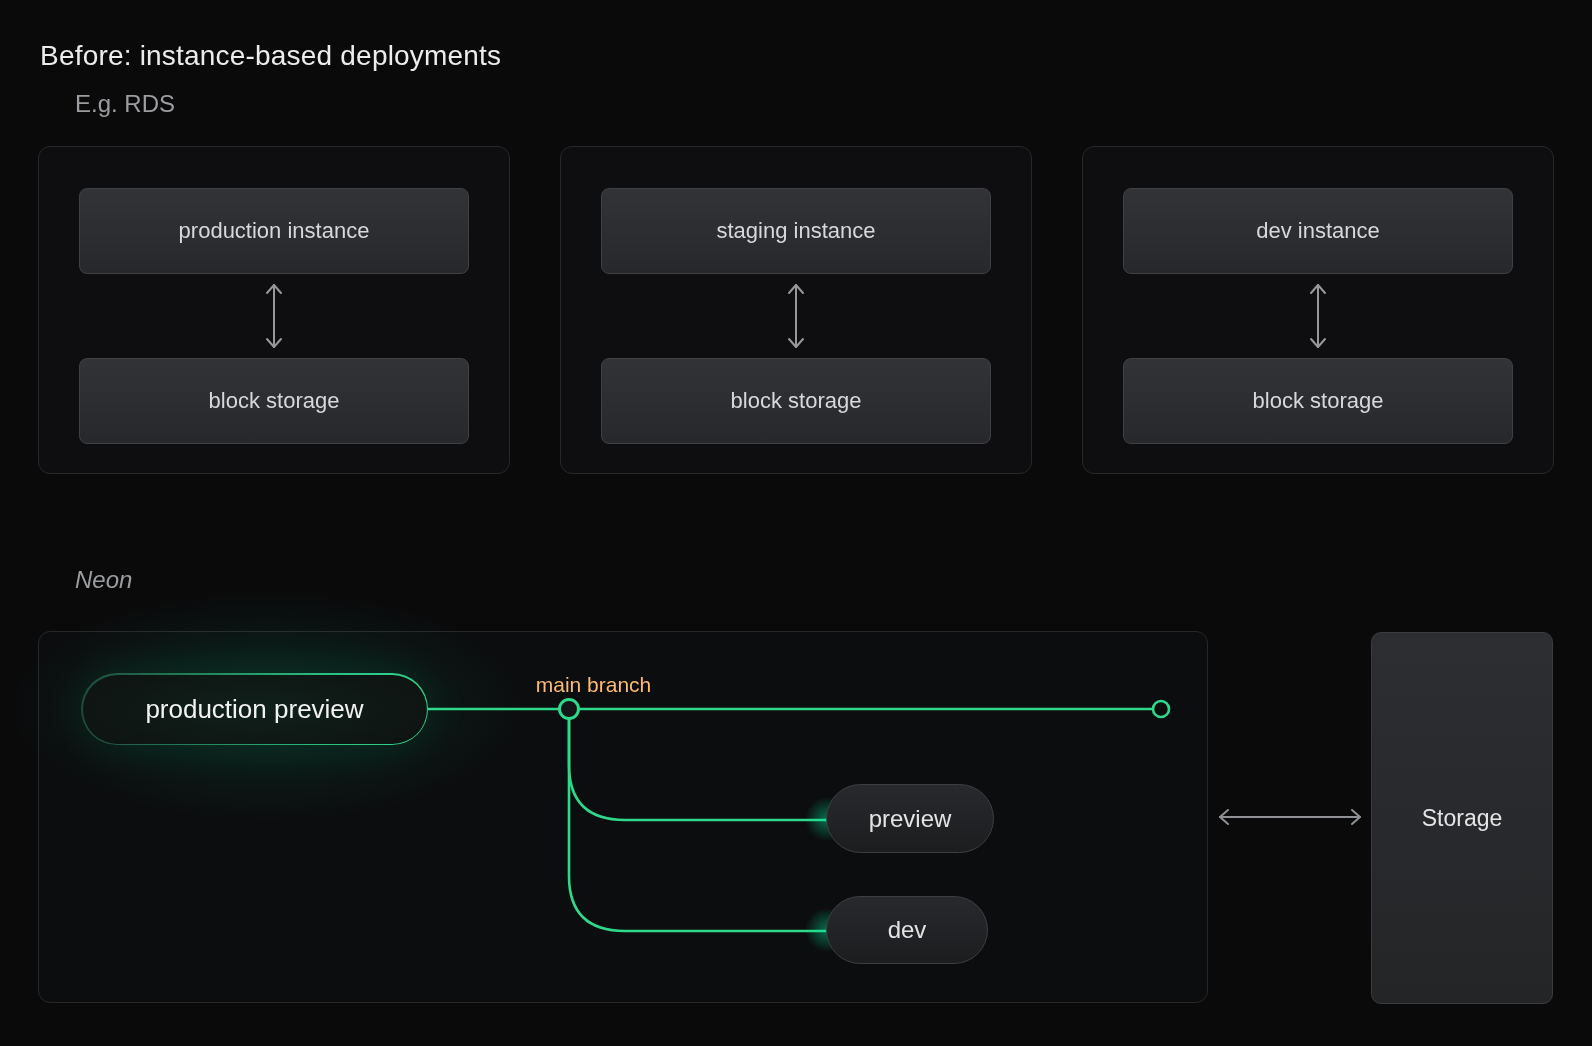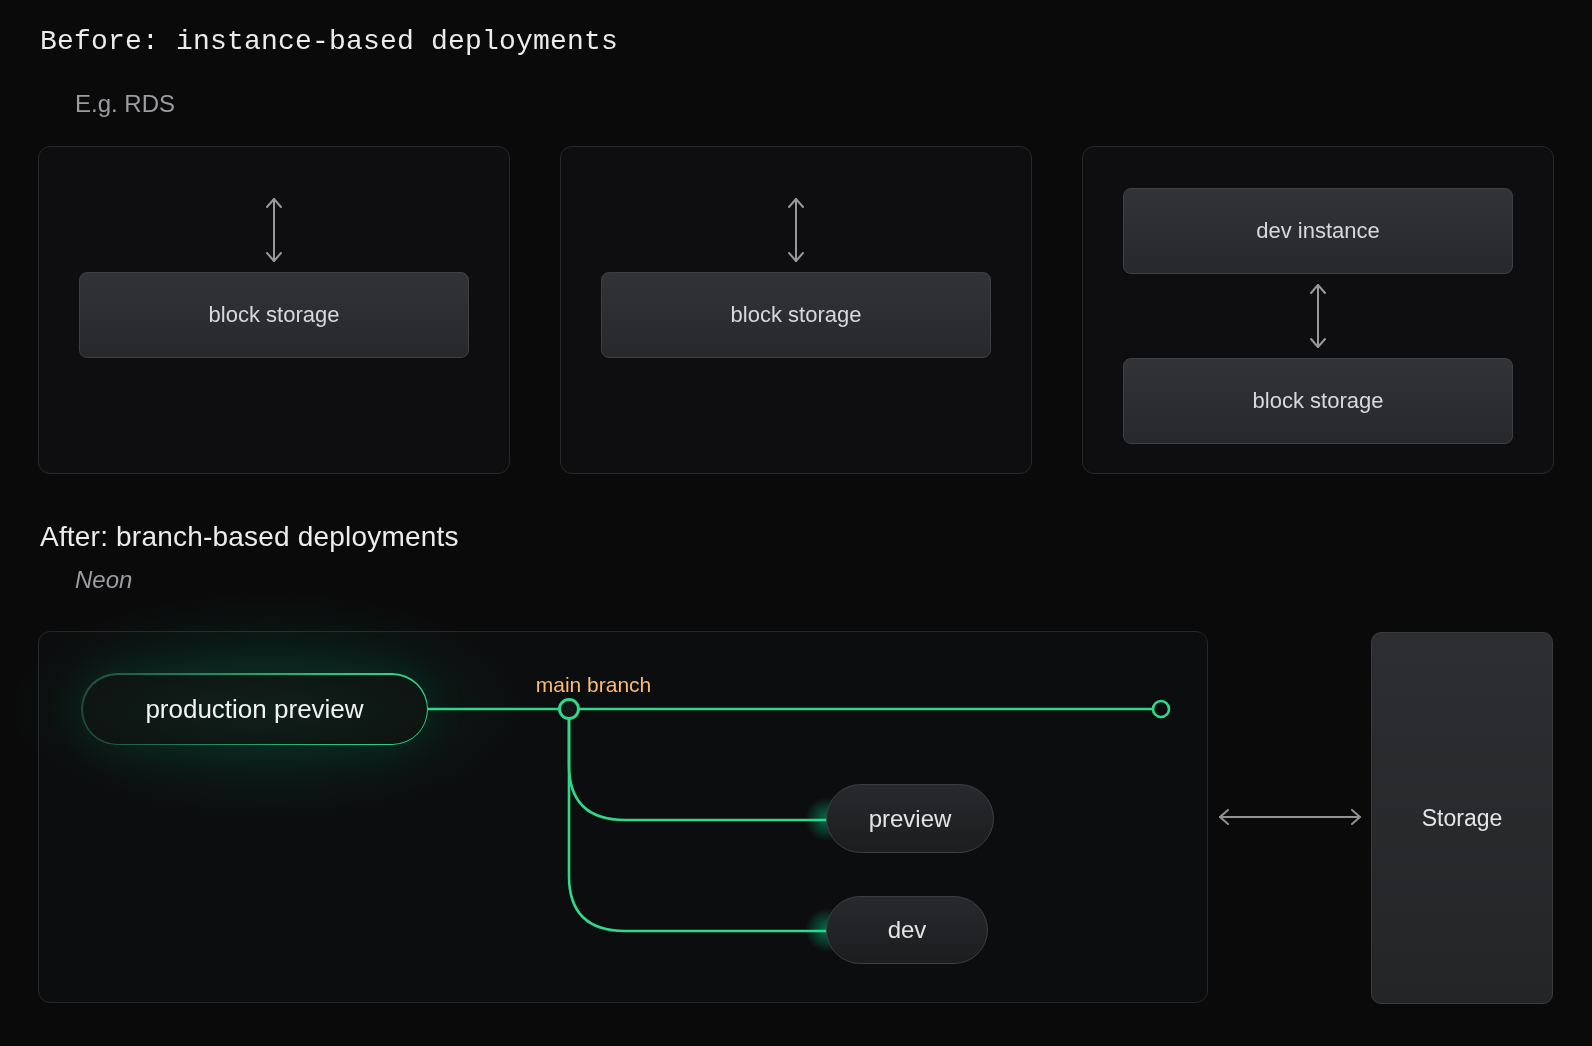--- a/index.html
+++ b/index.html
@@ -15,21 +15,21 @@
 
   
   .section-title {
     position: absolute; left: 40px;
     font-size: 28px; font-weight: 500; color: #ececec; letter-spacing: 0.2px;
   }
   .section-subtitle {
     position: absolute; left: 40px;
     font-size: 24px; font-weight: 400; color: #9b9da0; margin-left: 35px;
   }
-  #before-title { top: 26px; font-family: Liberation Mono, monospace; }
+  #before-title { top: 40px; }
   #before-subtitle { top: 90px; }
   #after-title { top: 521px; }
   #after-subtitle { top: 566px; font-style: italic; }
 
   
   .cards-row {
     position: absolute; left: 38px; top: 146px; width: 1516px; height: 328px;
     display: flex; gap: 50px;
   }
   .env-card {
@@ -112,31 +112,33 @@
 <body style="background: rgb(10, 10, 11);">
 
 <div class="stage">
 
   <div class="section-title" id="before-title">Before: instance-based deployments</div>
   <div class="section-subtitle" id="before-subtitle">E.g. RDS</div>
 
   <div class="cards-row">
 
     <div class="env-card">
+      <div class="node-box">production instance</div>
       <svg class="v-arrow" viewBox="0 0 24 84">
         <g stroke="#96989b" stroke-width="2" fill="none" stroke-linecap="round" stroke-linejoin="round">
           <line x1="12" y1="11" x2="12" y2="73"></line>
           <path d="M5 19 L12 11 L19 19"></path>
           <path d="M5 65 L12 73 L19 65"></path>
         </g>
       </svg>
       <div class="node-box">block storage</div>
     </div>
 
     <div class="env-card">
+      <div class="node-box">staging instance</div>
       <svg class="v-arrow" viewBox="0 0 24 84">
         <g stroke="#96989b" stroke-width="2" fill="none" stroke-linecap="round" stroke-linejoin="round">
           <line x1="12" y1="11" x2="12" y2="73"></line>
           <path d="M5 19 L12 11 L19 19"></path>
           <path d="M5 65 L12 73 L19 65"></path>
         </g>
       </svg>
       <div class="node-box">block storage</div>
     </div>
 
@@ -147,21 +149,20 @@
           <line x1="12" y1="11" x2="12" y2="73"></line>
           <path d="M5 19 L12 11 L19 19"></path>
           <path d="M5 65 L12 73 L19 65"></path>
         </g>
       </svg>
       <div class="node-box">block storage</div>
     </div>
 
   </div>
 
-  <div class="section-title" id="after-title">After: branch-based deployments</div>
   <div class="section-subtitle" id="after-subtitle">Neon</div>
 
   <div class="after-panel">
 
     <div class="prod-glow"></div>
 
     <svg class="branch-svg" width="1170" height="372" viewBox="0 0 1170 372">
       <g stroke="var(--accent, #2fd98c)" stroke-width="2.6" fill="none">
 
         <line x1="389" y1="77" x2="1113" y2="77"></line>

